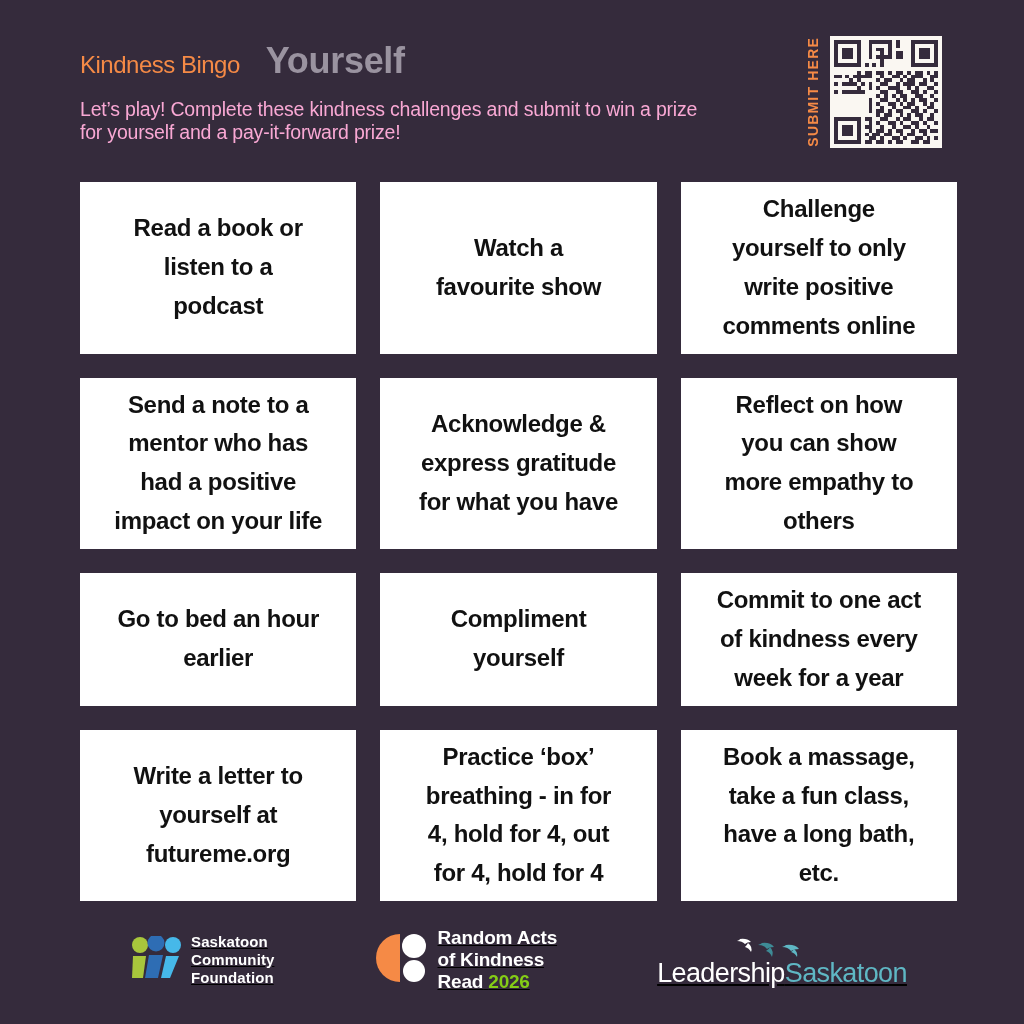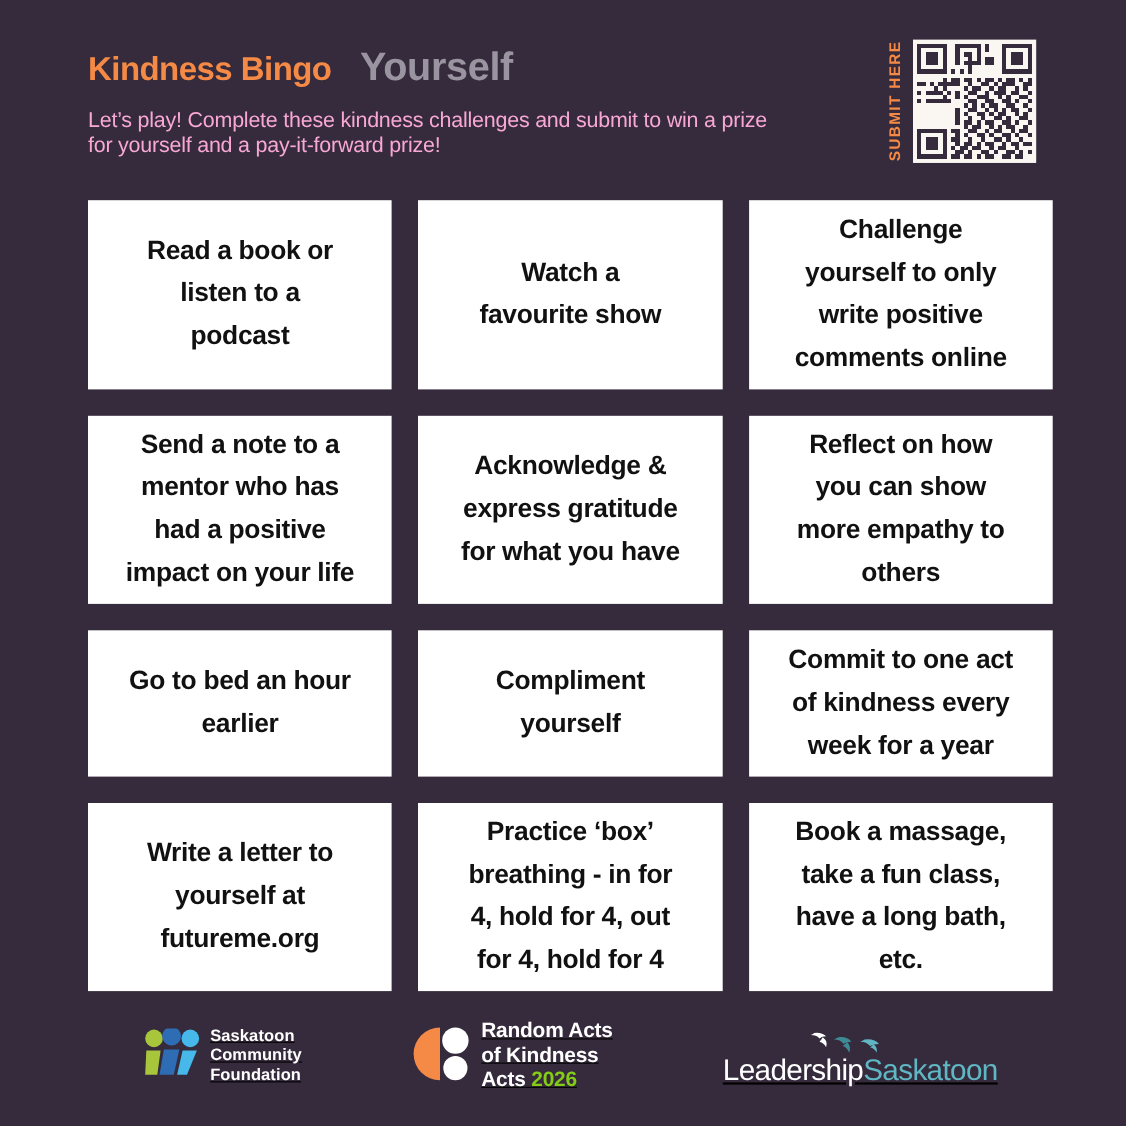--- a/index.html
+++ b/index.html
@@ -32,22 +32,22 @@
   }
 
   .title-row {
     display: flex;
     align-items: baseline;
     gap: 26px;
     white-space: nowrap;
   }
 
   .title-main {
-    font-size: 30px;
-    font-weight: bold;
+    font-size: 24px;
+    font-weight: normal;
     color: #F58A46;
     letter-spacing: -0.5px;
   }
 
   .title-sub {
     font-size: 36px;
     font-weight: bold;
     color: #9A93A0;
     letter-spacing: -0.3px;
   }
@@ -451,21 +451,21 @@
       <span>
         <svg width="54" height="54" viewBox="0 0 54 54" aria-label="rak-logo-icon">
           <path d="M25 3 A24 24 0 0 0 25 51 Z" fill="#F58A46"></path>
           <circle cx="39" cy="15" r="12" fill="#FFFFFF"></circle>
           <circle cx="39" cy="40" r="11" fill="#FFFFFF"></circle>
         </svg>
       </span>
       <span class="rak-text">
         <span>Random Acts</span><br>
         <span>of Kindness</span><br>
-        <span>Acts</span>
+        <span>Read</span>
         <span class="rak-year">2026</span>
       </span>
     </div>
 
     <div class="ls-wrap">
       <span class="ls-birds">
         <svg width="200" height="26" viewBox="0 0 200 26" aria-label="birds-icon">
           <path d="M58 5 q7 -1 11 3 q-4 0 -6 2 q-3 -3 -8 -3 q3 -1 3 -2z" fill="#FFFFFF"></path>
           <path d="M66 9 q5 4 3 9 q-2 -4 -6 -5 q2 -2 3 -4z" fill="#FFFFFF"></path>
           <path d="M80 9 q8 -1 12 4 q-5 0 -7 2 q-3 -4 -9 -4 q3 -1 4 -2z" fill="#3E8B96"></path>

